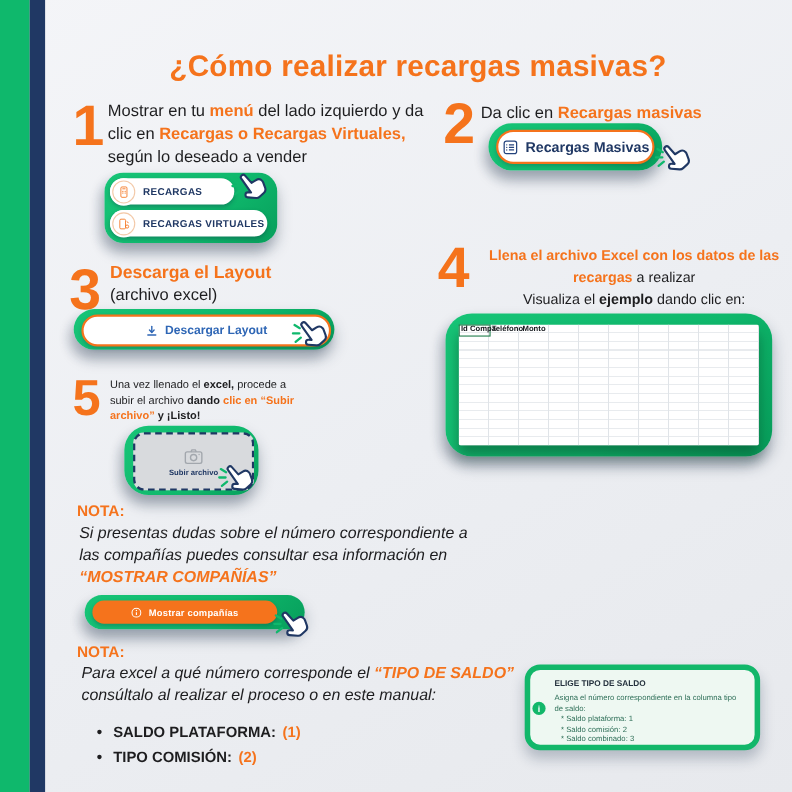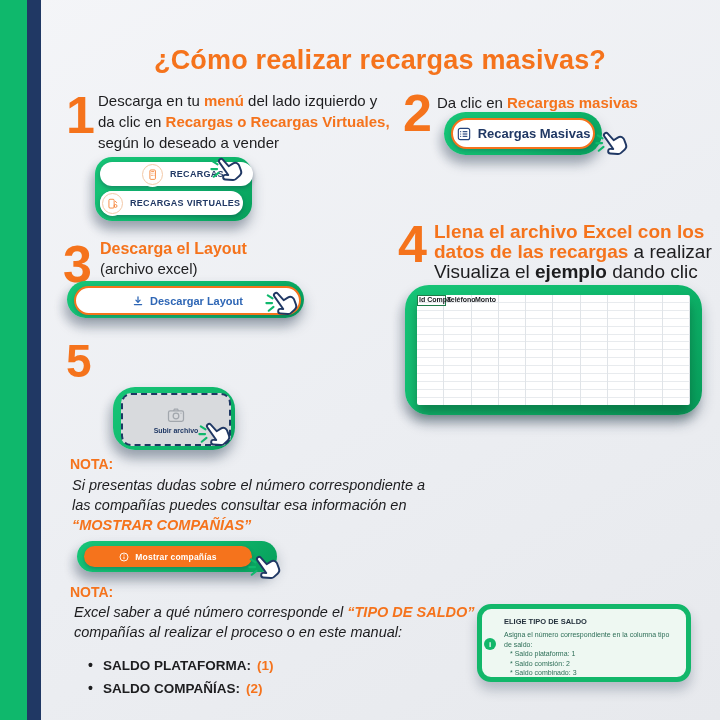--- a/index.html
+++ b/index.html
@@ -74,24 +74,24 @@
 
 <div class="poster">
 
   <div class="abs stripe-green"></div>
   <div class="abs stripe-navy"></div>
 
   <div class="abs title">¿Cómo realizar recargas masivas?</div>
 
   <div class="abs step-num" style="left:66px;top:92px;font-size:52px;">1</div>
   <div class="abs txt" style="left:98px;top:90px;width:300px;">
-    <span>Descarga en tu </span><span class="ob">menú</span><span> del lado izquierdo y da clic en </span><span class="ob">Recargas o Recargas Virtuales,</span><span> según lo deseado a vender</span>
+    <span>Mostrar en tu </span><span class="ob">menú</span><span> del lado izquierdo y da clic en </span><span class="ob">Recargas o Recargas Virtuales,</span><span> según lo deseado a vender</span>
   </div>
   <div class="abs gbox rbox" style="left:95px;top:157px;width:157px;height:64px;border-radius:17px;">
-    <div class="menu-pill" style="position:absolute;left:5px;top:5px;width:113px;height:24px;padding-left:40px;">
+    <div class="menu-pill" style="position:absolute;left:5px;top:5px;width:113px;height:24px;">
       <span class="icon-circle">
         <svg viewBox="0 0 20 20" width="13" height="13" fill="none" stroke="#f5731c" stroke-width="1.2">
           <rect x="6" y="3" width="8.5" height="14.5" rx="1.6"></rect>
           <line x1="8" y1="5.6" x2="12.5" y2="5.6"></line>
           <circle cx="8.3" cy="9" r=".7" fill="#f5731c" stroke="none"></circle>
             <circle cx="10.3" cy="9" r=".7" fill="#f5731c" stroke="none"></circle>
             <circle cx="12.3" cy="9" r=".7" fill="#f5731c" stroke="none"></circle>
           <circle cx="8.3" cy="11.5" r=".7" fill="#f5731c" stroke="none"></circle>
             <circle cx="10.3" cy="11.5" r=".7" fill="#f5731c" stroke="none"></circle>
             <circle cx="12.3" cy="11.5" r=".7" fill="#f5731c" stroke="none"></circle>
@@ -180,38 +180,41 @@
           <line x1="3.5" y1="20" x2="9.5" y2="20"></line>
           <line x1="6" y1="28" x2="11" y2="24"></line>
       </g>
       <g transform="rotate(-42 24 22)">
         <path d="M21 7.5a2.3 2.3 0 0 1 4.6 0v9.2l5 .9c2.2.4 3.8 2.3 3.8 4.5 0 .6-.1 1.1-.3 1.7l-2 5a4.6 4.6 0 0 1-4.3 2.9h-5.3a4.6 4.6 0 0 1-3.3-1.4l-5.5-5.7a2.35 2.35 0 0 1 3.4-3.3l2 2z" fill="#fff" stroke="#203864" stroke-width="2" stroke-linejoin="round"></path>
       </g>
     </svg>
   </div>
 
   <div class="abs step-num" style="left:398px;top:221px;font-size:52px;">4</div>
-  <div class="abs txt" style="left:434px;top:222px;width:285px;font-size:19px;line-height:20px;">
+  <div class="abs txt" style="left:434px;top:222px;width:285px;font-size:13px;line-height:20px;text-align:center;">
     <div>
       <span class="ob">Llena el archivo Excel con los datos de las recargas</span><span> a realizar</span>
     </div>
     <div>
       <span>Visualiza el </span><span class="bk">ejemplo</span><span> dando clic en:</span>
     </div>
   </div>
   <div class="abs gbox" style="left:405px;top:285px;width:297px;height:130px;border-radius:24px;">
     <div class="sheet" style="position:absolute;left:12px;top:10px;width:273px;height:110px;">
       <span class="sel-cell"></span>
       <span class="hdr" style="left:2px;">Id Compa</span>
       <span class="hdr" style="left:30px;">Teléfono</span>
       <span class="hdr" style="left:58px;">Monto</span>
     </div>
   </div>
 
   <div class="abs step-num" style="left:66px;top:341px;font-size:46px;">5</div>
+  <div class="abs small-txt" style="left:100px;top:344px;width:178px;">
+    <span>Una vez llenado el </span><span class="bk">excel,</span><span> procede a subir el archivo </span><span class="bk">dando </span><span class="ob">clic en “Subir archivo”</span><span class="bk"> y </span><span class="bk">¡Listo!</span>
+  </div>
   <div class="abs gbox" style="left:113px;top:387px;width:122px;height:63px;border-radius:22px;">
     <div class="upload-inner" style="position:absolute;left:8px;top:6px;width:106px;height:49px;">
       <span style="display:flex;">
         <svg viewBox="0 0 24 24" width="20" height="20" fill="none" stroke="#a2a7ad" stroke-width="1.5">
           <rect x="3" y="7" width="18" height="12.5" rx="2"></rect>
           <path d="M9 7l1.2-2.2h3.6L15 7"></path>
           <circle cx="12" cy="13.2" r="3.4"></circle>
           <circle cx="18" cy="9.8" r=".7" fill="#a2a7ad" stroke="none"></circle>
         </svg>
       </span>
@@ -255,29 +258,29 @@
           <line x1="6" y1="28" x2="11" y2="24"></line>
       </g>
       <g transform="rotate(-42 24 22)">
         <path d="M21 7.5a2.3 2.3 0 0 1 4.6 0v9.2l5 .9c2.2.4 3.8 2.3 3.8 4.5 0 .6-.1 1.1-.3 1.7l-2 5a4.6 4.6 0 0 1-4.3 2.9h-5.3a4.6 4.6 0 0 1-3.3-1.4l-5.5-5.7a2.35 2.35 0 0 1 3.4-3.3l2 2z" fill="#fff" stroke="#203864" stroke-width="2" stroke-linejoin="round"></path>
       </g>
     </svg>
   </div>
 
   <div class="abs nota-label" style="left:70px;top:584px;">NOTA:</div>
   <div class="abs nota-txt" style="left:74px;top:602px;width:405px;">
-    <span>Excel saber a qué número corresponde el </span><span class="ob">“TIPO DE SALDO”</span><span> compañías al realizar el proceso o en este manual:</span>
+    <span>Para excel a qué número corresponde el </span><span class="ob">“TIPO DE SALDO”</span><span> consúltalo al realizar el proceso o en este manual:</span>
   </div>
   <div class="abs" style="left:88px;top:644px;margin-top:10px;">
     <div class="bullet">
       <span>SALDO PLATAFORMA:</span>
         <span class="b-val">(1)</span>
     </div>
     <div class="bullet">
-      <span>SALDO COMPAÑÍAS:</span>
+      <span>TIPO COMISIÓN:</span>
         <span class="b-val">(2)</span>
     </div>
   </div>
 
   <div class="abs info-box" style="left:477px;top:604px;width:204px;height:68px;">
     <div class="info-dot" style="position:absolute;left:2px;top:29px;">i</div>
     <div style="position:absolute;left:22px;top:8px;width:170px;">
       <div class="info-title">ELIGE TIPO DE SALDO</div>
       <div class="info-body" style="margin-top:4px;">Asigna el número correspondiente en la columna tipo de saldo:</div>
       <div class="info-item">* Saldo plataforma: 1</div>

